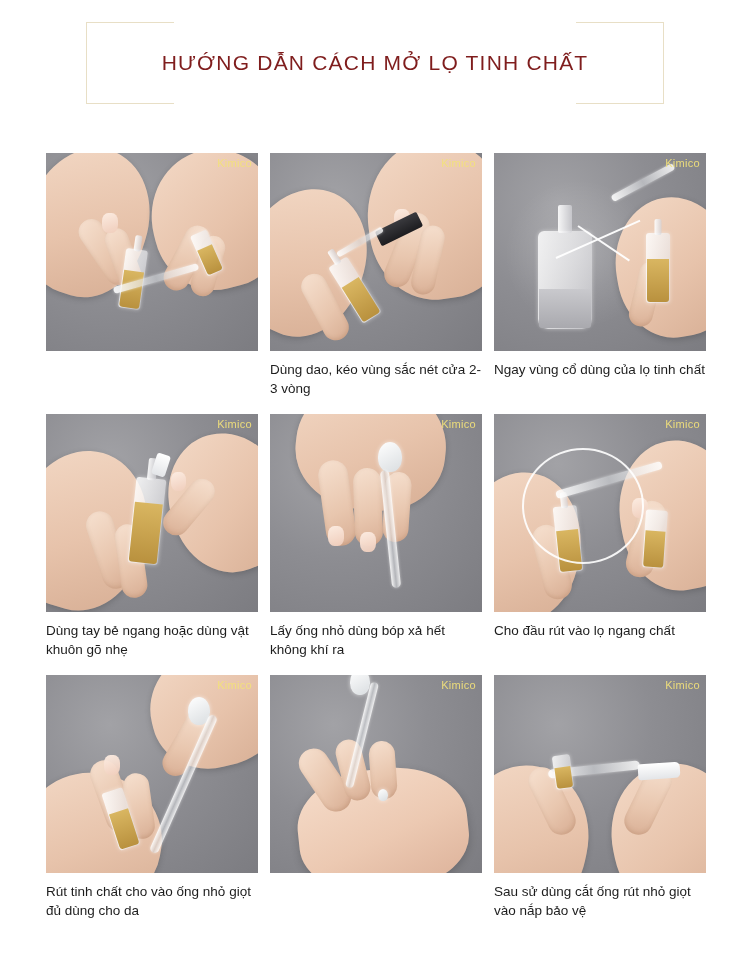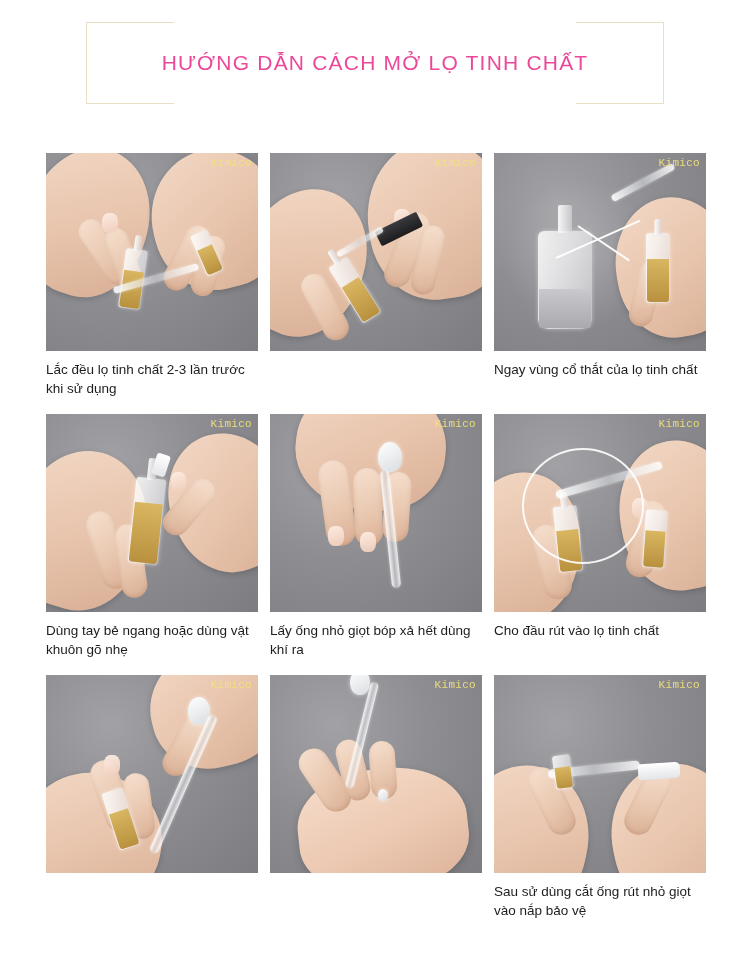--- a/index.html
+++ b/index.html
@@ -65,21 +65,21 @@
 
   .title-text {
     position: absolute;
     left: 0;
     right: 0;
     top: 50%;
     transform: translateY(-50%);
     text-align: center;
     font-size: 21px;
     letter-spacing: 1.2px;
-    color: #ec4899;
+    color: #7f1d1d;
     font-weight: 400;
     white-space: nowrap;
   }
 
   
   .grid {
     position: absolute;
     top: 131px;
     left: 46px;
     width: 660px;
@@ -99,21 +99,20 @@
   }
   .watermark {
     position: absolute;
     top: 4px;
     right: 6px;
     font-size: 11px;
     color: #f3e27a;
     opacity: .92;
     letter-spacing: .3px;
     z-index: 6;
-    font-family: Liberation Mono, monospace;
   }
   .caption {
     margin-top: 9px;
     font-size: 13.5px;
     line-height: 19px;
     color: #1d1d1d;
     min-height: 38px;
   }
 
   
@@ -239,40 +238,40 @@
         </div>
         <div class="hand" style="width:130px;height:140px;right:-24px;top:-4px;transform:rotate(-14deg);"></div>
         <div class="finger" style="width:26px;height:70px;right:58px;top:70px;transform:rotate(28deg);"></div>
         <div class="finger" style="width:24px;height:62px;right:38px;top:82px;transform:rotate(16deg);"></div>
         <div class="ampoule" style="width:18px;height:44px;right:42px;top:78px;transform:rotate(-24deg);">
           <div class="liquid"></div>
         </div>
         <div class="pipette" style="width:88px;height:7px;left:66px;top:122px;transform:rotate(-16deg);border-radius:4px;"></div>
         <div class="watermark">Kimico</div>
       </div>
-      <div class="caption">Lắc đều lọ tinh chất 2-3 lần trước khi sử dụng</div>
     </div>
 
     <div class="step">
       <div class="photo">
         <div class="bg-grad"></div>
         <div class="hand" style="width:140px;height:160px;right:-26px;top:-14px;transform:rotate(-8deg);"></div>
         <div class="finger" style="width:26px;height:78px;right:62px;top:58px;transform:rotate(22deg);"></div>
         <div class="finger" style="width:24px;height:70px;right:42px;top:72px;transform:rotate(12deg);"></div>
         <div class="nail" style="width:16px;height:20px;right:72px;top:56px;"></div>
         <div class="hand" style="width:120px;height:150px;left:-26px;top:34px;transform:rotate(24deg);"></div>
         <div class="finger" style="width:26px;height:72px;left:42px;top:118px;transform:rotate(-28deg);"></div>
         <div class="ampoule" style="width:22px;height:66px;left:74px;top:104px;transform:rotate(-32deg);">
           <div class="liquid"></div>
           <div class="neck"></div>
         </div>
         <div class="blade" style="width:46px;height:16px;left:106px;top:68px;transform:rotate(-26deg);"></div>
         <div class="pipette" style="width:52px;height:6px;left:64px;top:86px;transform:rotate(-30deg);"></div>
         <div class="watermark">Kimico</div>
       </div>
+      <div class="caption">Dùng dao, kéo vùng sắc nét cửa 2-3 vòng</div>
     </div>
 
     <div class="step">
       <div class="photo">
         <div class="bg-grad"></div>
         <div class="glow-circle" style="width:150px;height:150px;left:10px;top:26px;"></div>
         <div class="ampoule" style="width:54px;height:98px;left:44px;top:78px;border-radius:6px 6px 10px 10px;">
           <div class="liquid" style="height:40%;background:linear-gradient(180deg,#c9c9cd,#a9a9ae);"></div>
           <div class="neck" style="top:-26px;width:14px;height:28px;"></div>
         </div>
@@ -280,21 +279,21 @@
         <div class="finger" style="width:24px;height:66px;right:48px;top:108px;transform:rotate(14deg);"></div>
         <div class="ampoule" style="width:24px;height:70px;right:36px;top:80px;">
           <div class="liquid"></div>
           <div class="neck"></div>
         </div>
         <div class="pipette" style="width:70px;height:7px;right:28px;top:26px;transform:rotate(-28deg);"></div>
         <div class="arrow-line" style="width:92px;left:62px;top:104px;transform:rotate(-24deg);"></div>
         <div class="arrow-line" style="width:62px;left:84px;top:72px;transform:rotate(34deg);"></div>
         <div class="watermark">Kimico</div>
       </div>
-      <div class="caption">Ngay vùng cổ thắt của lọ tinh chất</div>
+      <div class="caption">Ngay vùng cổ dùng của lọ tinh chất</div>
     </div>
 
     <div class="step">
       <div class="photo">
         <div class="bg-grad"></div>
         <div class="hand" style="width:130px;height:160px;left:-30px;top:36px;transform:rotate(16deg);"></div>
         <div class="finger" style="width:28px;height:80px;left:48px;top:96px;transform:rotate(-18deg);"></div>
         <div class="finger" style="width:26px;height:74px;left:72px;top:110px;transform:rotate(-8deg);"></div>
         <div class="hand" style="width:118px;height:140px;right:-30px;top:18px;transform:rotate(-22deg);"></div>
         <div class="finger" style="width:26px;height:66px;right:56px;top:60px;transform:rotate(40deg);"></div>
@@ -315,21 +314,21 @@
         <div class="hand" style="width:150px;height:130px;left:26px;top:-34px;transform:rotate(6deg);"></div>
         <div class="finger" style="width:30px;height:86px;left:52px;top:46px;transform:rotate(-8deg);"></div>
         <div class="finger" style="width:28px;height:78px;left:84px;top:54px;transform:rotate(-2deg);"></div>
         <div class="finger" style="width:26px;height:70px;left:114px;top:58px;transform:rotate(4deg);"></div>
         <div class="nail" style="width:16px;height:20px;left:58px;top:112px;"></div>
         <div class="nail" style="width:16px;height:20px;left:90px;top:118px;"></div>
         <div class="bulb" style="width:24px;height:30px;left:108px;top:28px;"></div>
         <div class="pipette" style="width:9px;height:118px;left:116px;top:56px;transform:rotate(-6deg);"></div>
         <div class="watermark">Kimico</div>
       </div>
-      <div class="caption">Lấy ống nhỏ giọt bóp xả hết dùng khí ra</div>
+      <div class="caption">Lấy ống nhỏ dùng bóp xả hết không khí ra</div>
     </div>
 
     <div class="step">
       <div class="photo">
         <div class="bg-grad"></div>
         <div class="hand" style="width:120px;height:150px;left:-34px;top:58px;transform:rotate(10deg);"></div>
         <div class="finger" style="width:28px;height:76px;left:44px;top:110px;transform:rotate(-14deg);"></div>
         <div class="hand" style="width:120px;height:150px;right:-34px;top:26px;transform:rotate(-10deg);"></div>
         <div class="finger" style="width:28px;height:78px;right:46px;top:86px;transform:rotate(14deg);"></div>
         <div class="nail" style="width:16px;height:20px;right:58px;top:84px;"></div>
@@ -337,39 +336,40 @@
           <div class="liquid"></div>
           <div class="neck"></div>
         </div>
         <div class="ampoule" style="width:22px;height:58px;right:40px;top:96px;transform:rotate(4deg);">
           <div class="liquid"></div>
         </div>
         <div class="pipette" style="width:110px;height:8px;left:60px;top:62px;transform:rotate(-16deg);"></div>
         <div class="ring-highlight" style="width:118px;height:112px;left:28px;top:34px;"></div>
         <div class="watermark">Kimico</div>
       </div>
-      <div class="caption">Cho đầu rút vào lọ tinh chất</div>
+      <div class="caption">Cho đầu rút vào lọ ngang chất</div>
     </div>
 
     <div class="step">
       <div class="photo">
         <div class="bg-grad"></div>
         <div class="hand" style="width:130px;height:120px;right:-22px;top:-28px;transform:rotate(-14deg);"></div>
         <div class="finger" style="width:26px;height:72px;right:58px;top:32px;transform:rotate(30deg);"></div>
         <div class="hand" style="width:140px;height:130px;left:-24px;bottom:-30px;transform:rotate(10deg);"></div>
         <div class="finger" style="width:28px;height:74px;left:52px;bottom:40px;transform:rotate(-20deg);"></div>
         <div class="finger" style="width:26px;height:66px;left:80px;bottom:34px;transform:rotate(-8deg);"></div>
         <div class="nail" style="width:16px;height:20px;left:58px;bottom:98px;"></div>
         <div class="bulb" style="width:22px;height:28px;right:48px;top:22px;"></div>
         <div class="pipette" style="width:9px;height:150px;right:70px;top:34px;transform:rotate(24deg);"></div>
         <div class="ampoule" style="width:22px;height:60px;left:64px;bottom:24px;transform:rotate(-18deg);">
           <div class="liquid"></div>
         </div>
         <div class="watermark">Kimico</div>
       </div>
+      <div class="caption">Rút tinh chất cho vào ống nhỏ giọt đủ dùng cho da</div>
     </div>
 
     <div class="step">
       <div class="photo">
         <div class="bg-grad"></div>
         <div class="palm" style="width:170px;height:120px;left:28px;bottom:-16px;transform:rotate(-6deg);"></div>
         <div class="finger" style="width:30px;height:70px;left:40px;bottom:58px;transform:rotate(-34deg);"></div>
         <div class="finger" style="width:26px;height:62px;left:70px;bottom:72px;transform:rotate(-14deg);"></div>
         <div class="finger" style="width:26px;height:58px;left:100px;bottom:74px;transform:rotate(-4deg);"></div>
         <div class="bulb" style="width:20px;height:26px;left:80px;top:-6px;"></div>

